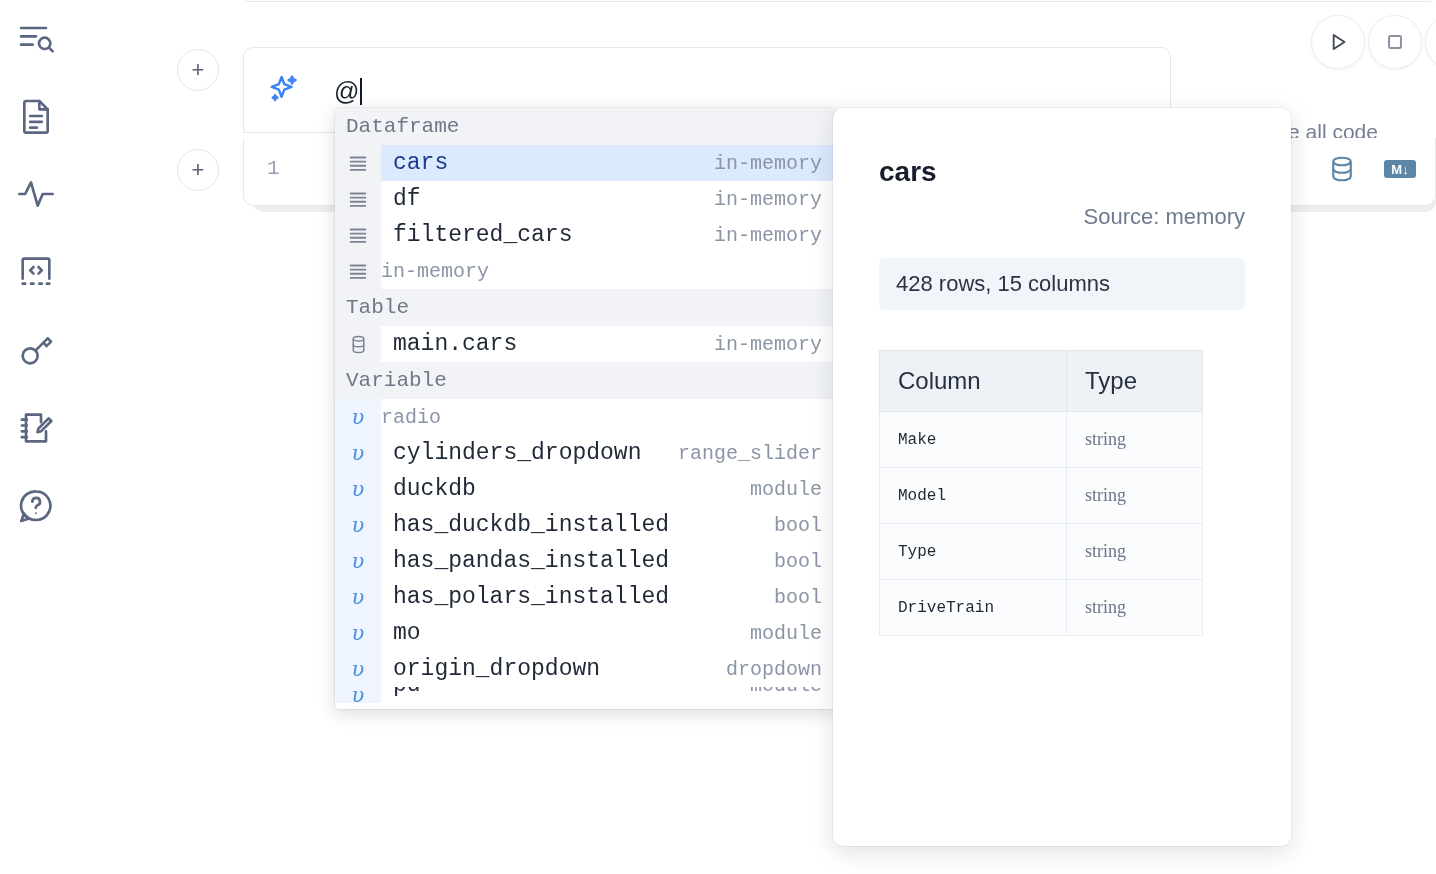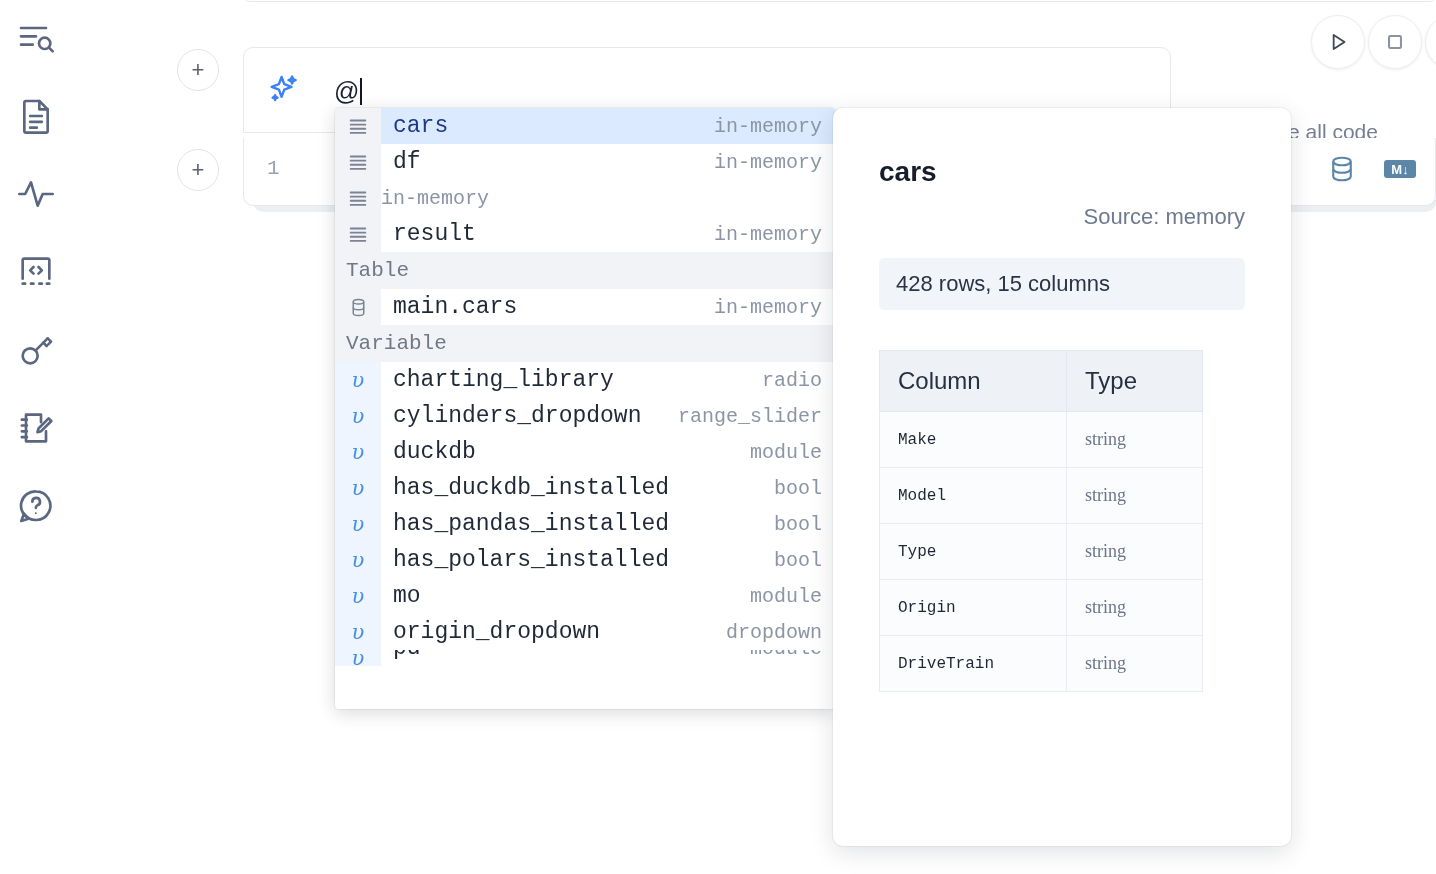--- a/index.html
+++ b/index.html
@@ -317,20 +317,21 @@
         <svg width="34" height="24" viewBox="0 0 34 24">
           <rect x="1" y="3" width="32" height="18" rx="3" fill="#5b86a7"></rect>
           <text x="17" y="17" text-anchor="middle" fill="#ffffff" font-family="Liberation Sans, sans-serif" font-size="13" font-weight="bold">M↓</text>
         </svg>
       </span>
     </div>
   </div>
 
 
   <div class="ac" id="autocomplete">
+      <div class="ac-group">Dataframe</div>
       <div class="ac-row sel">
         <div class="ac-gutter">
           <svg width="22" height="22" viewBox="0 0 24 24" fill="none" stroke="currentColor" stroke-width="2" stroke-linecap="round">
             <path d="M4 6h16M4 10.5h16M4 15h16M4 19.5h16"></path>
           </svg>
         </div>
         <div class="ac-name">cars</div>
         <div class="ac-meta">in-memory</div>
       </div>
       <div class="ac-row">
@@ -341,49 +342,48 @@
         </div>
         <div class="ac-name">df</div>
         <div class="ac-meta">in-memory</div>
       </div>
       <div class="ac-row">
         <div class="ac-gutter">
           <svg width="22" height="22" viewBox="0 0 24 24" fill="none" stroke="currentColor" stroke-width="2" stroke-linecap="round">
             <path d="M4 6h16M4 10.5h16M4 15h16M4 19.5h16"></path>
           </svg>
         </div>
+        <div class="ac-name">filtered_cars</div>
         <div class="ac-meta">in-memory</div>
       </div>
       <div class="ac-row">
         <div class="ac-gutter">
           <svg width="22" height="22" viewBox="0 0 24 24" fill="none" stroke="currentColor" stroke-width="2" stroke-linecap="round">
             <path d="M4 6h16M4 10.5h16M4 15h16M4 19.5h16"></path>
           </svg>
         </div>
-        <div class="ac-name">result</div>
         <div class="ac-meta">in-memory</div>
       </div>
       <div class="ac-group">Table</div>
       <div class="ac-row">
         <div class="ac-gutter">
           <svg width="21" height="21" viewBox="0 0 24 24" fill="none" stroke="currentColor" stroke-width="1.7">
             <ellipse cx="12" cy="5.5" rx="6" ry="2.6"></ellipse>
             <path d="M6 5.5v13c0 1.45 2.69 2.6 6 2.6s6-1.15 6-2.6v-13"></path>
             <path d="M6 12c0 1.45 2.69 2.6 6 2.6s6-1.15 6-2.6"></path>
           </svg>
         </div>
         <div class="ac-name">main.cars</div>
         <div class="ac-meta">in-memory</div>
       </div>
       <div class="ac-group">Variable</div>
       <div class="ac-row var">
         <div class="ac-gutter">
           <span class="vglyph">υ</span>
         </div>
-        <div class="ac-name">charting_library</div>
         <div class="ac-meta">radio</div>
       </div>
       <div class="ac-row var">
         <div class="ac-gutter">
           <span class="vglyph">υ</span>
         </div>
         <div class="ac-name">cylinders_dropdown</div>
         <div class="ac-meta">range_slider</div>
       </div>
       <div class="ac-row var">
@@ -456,24 +456,20 @@
             </tr>
             <tr>
               <td class="col">Model</td>
               <td class="typ">string</td>
             </tr>
             <tr>
               <td class="col">Type</td>
               <td class="typ">string</td>
             </tr>
             <tr>
-              <td class="col">Origin</td>
-              <td class="typ">string</td>
-            </tr>
-            <tr>
               <td class="col">DriveTrain</td>
               <td class="typ">string</td>
             </tr>
           </tbody>
       </table>
     </div>
   </div>
 
 </div>
 

